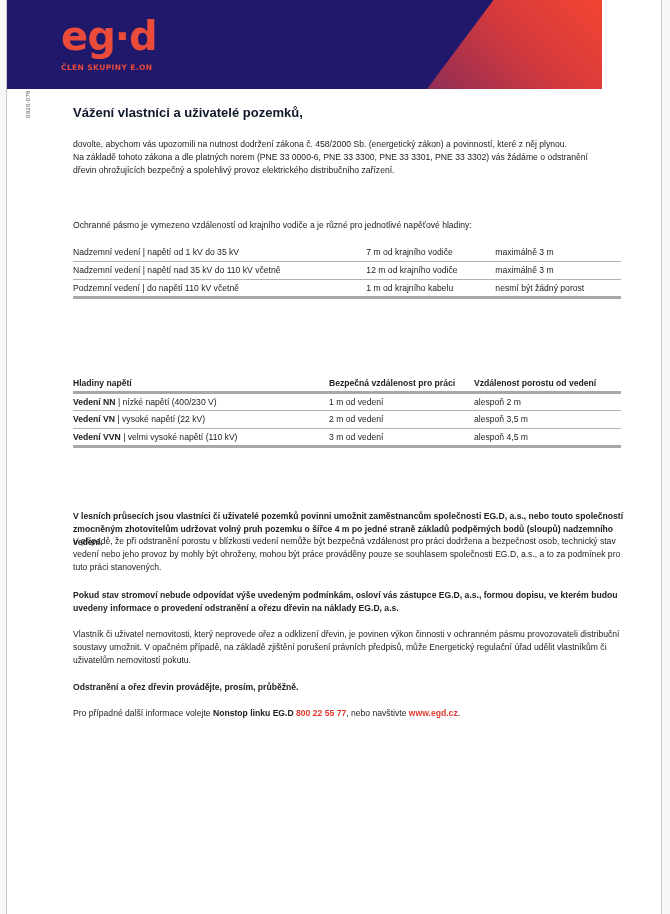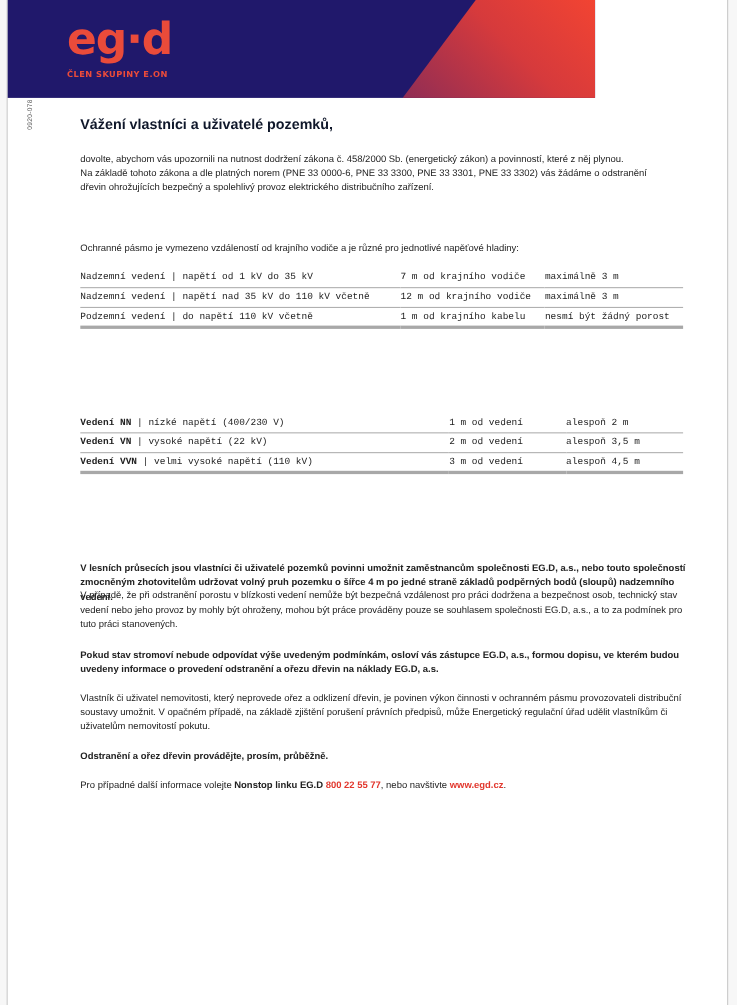--- a/index.html
+++ b/index.html
@@ -3,21 +3,21 @@
 <meta charset="utf-8">
 <style>
   * { margin: 0; padding: 0; box-sizing: border-box; }
   html, body { width: 670px; height: 914px; background: #f7f7f7; overflow: hidden; }
   body { font-family: "Liberation Sans", sans-serif; color: #1e1e1e; position: relative; }
   .page {
     position: absolute; left: 6px; top: 0; width: 656px; height: 914px;
     background: #ffffff; border-left: 1px solid #c9c9c9; border-right: 1px solid #c9c9c9;
   }
   .header {
-    position: absolute; left: 0; top: 0; width: 534px; height: 89px;
+    position: absolute; left: 0; top: 0; width: 595px; height: 89px;
     background: #20186b; overflow: hidden;
   }
   .header .wedge {
     position: absolute; right: 0; top: 0; width: 175px; height: 89px;
     background: linear-gradient(225deg, #f24432 0%, #d63a3c 45%, #8f2d55 100%);
     clip-path: polygon(38% 0, 100% 0, 100% 100%, 0 100%);
   }
   .logo {
     position: absolute; left: 54px; top: 14px; color: #ea4b3a;
     font-family: "DejaVu Sans", sans-serif; font-weight: bold; font-size: 40px;
@@ -36,21 +36,21 @@
   }
   .para {
     position: absolute; left: 66px; width: 560px; font-size: 8.6px; line-height: 13.2px; color: #222;
   }
   .para b { font-weight: bold; }
   .red { color: #e2382e; font-weight: bold; }
   table {
     position: absolute; left: 66px; width: 548px; border-collapse: collapse; font-size: 8.6px; color: #222;
   }
   th { text-align: left; font-weight: bold; height: 17px; padding: 0; border-bottom: 3px solid #a8a8a8; }
-  td { height: 18px; padding: 0; border-bottom: 1px solid #b0b0b0; font-family: Liberation Mono, monospace; }
+  td { height: 18px; padding: 0; border-bottom: 1px solid #b0b0b0; }
   tr:last-child td { border-bottom: 3px solid #a8a8a8; }
   .c1 { width: 256px; }
   .c2 { width: 145px; }
 </style>
 </head>
 <body>
 
 <div class="page">
   <div class="header">
     <div class="wedge"></div>
@@ -86,20 +86,25 @@
       <td>Podzemní vedení  |  do napětí 110 kV včetně</td>
       <td>1 m od krajního kabelu</td>
       <td>nesmí být žádný porost</td>
     </tr>
   </tbody>
     </table>
 
 
   <table style="top:375px;">
     <tbody>
+        <tr>
+      <th class="c1">Hladiny napětí</th>
+      <th class="c2">Bezpečná vzdálenost pro práci</th>
+      <th>Vzdálenost porostu od vedení</th>
+    </tr>
     <tr>
       <td><b>Vedení NN</b><span> | nízké napětí (400/230 V)</span></td>
       <td>1 m od vedení</td>
       <td>alespoň 2 m</td>
     </tr>
     <tr>
       <td><b>Vedení VN</b><span> | vysoké napětí (22 kV)</span></td>
       <td>2 m od vedení</td>
       <td>alespoň 3,5 m</td>
     </tr>

